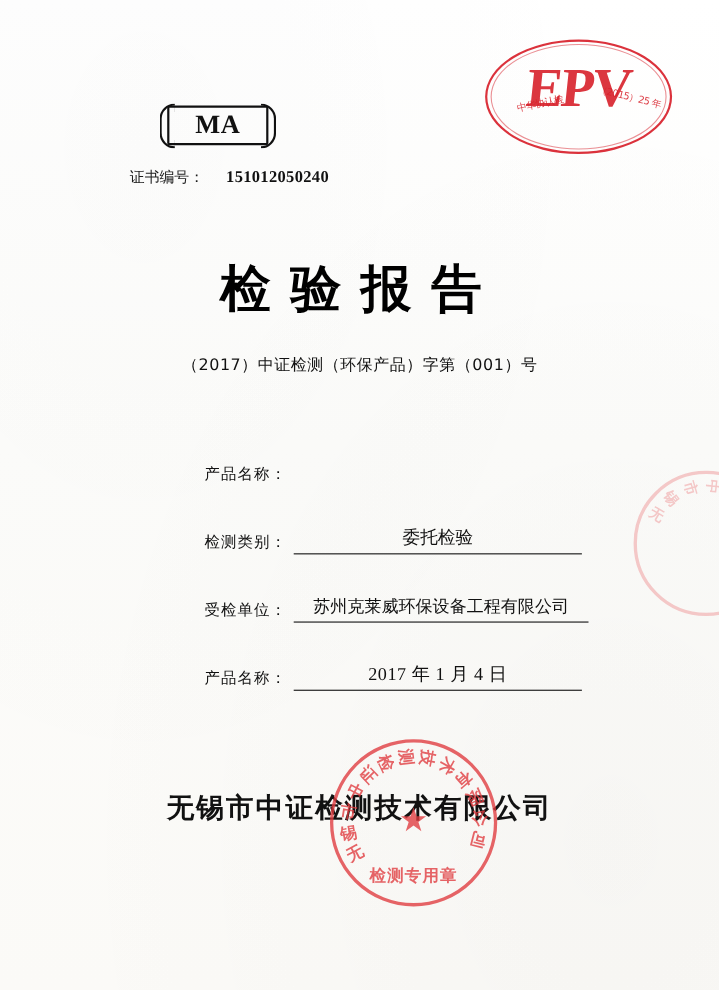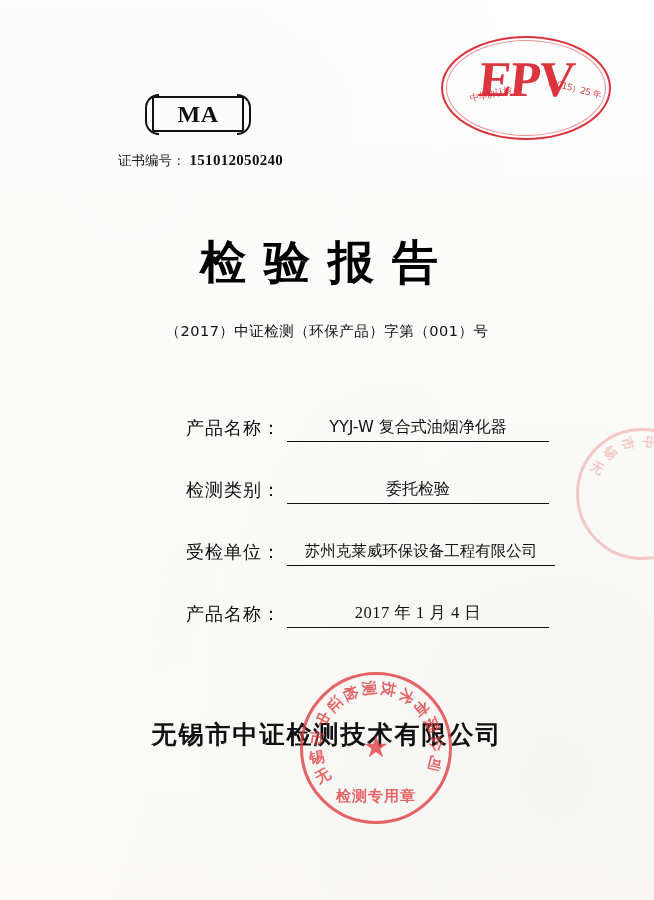--- a/index.html
+++ b/index.html
@@ -71,21 +71,21 @@
   .ma-mark .ma-arc-l { left: -7px; border-right: none; border-radius: 14px 0 0 14px; }
   .ma-mark .ma-arc-r { right: -7px; border-left: none; border-radius: 0 14px 14px 0; }
 
   
   .cert-line {
     position: absolute;
     left: 118px;
     top: 152px;
     display: flex;
     align-items: baseline;
-    gap: 4px;
+    gap: 20px;
     font-size: 14px;
   }
   .cert-line .cert-label {
     font-family: "DejaVu Sans", sans-serif;
     font-size: 13.5px;
     color: #1a1a1a;
   }
   .cert-line .cert-value {
     font-family: "Liberation Serif", serif;
     font-weight: bold;
@@ -130,21 +130,21 @@
   }
   .field-row {
     display: flex;
     align-items: flex-end;
     justify-content: flex-start;
     padding-left: 186px;
     height: 62px;
   }
   .field-label {
     font-family: "DejaVu Sans", sans-serif;
-    font-size: 18px;
+    font-size: 14px;
     letter-spacing: 1px;
     white-space: nowrap;
     color: #111;
     padding-bottom: 2px;
   }
   .field-value {
     flex: 0 0 auto;
     width: 262px;
     border-bottom: 1.2px solid #111;
     text-align: center;
@@ -336,21 +336,20 @@
     <span class="cert-label">证书编号：</span>
     <span class="cert-value">151012050240</span>
   </div>
 
   <div class="doc-title">检验报告</div>
   <div class="doc-subtitle">（2017）中证检测（环保产品）字第（001）号</div>
 
   <div class="fields">
     <div class="field-row">
       <span class="field-label">产品名称：</span>
-      <span class="field-value">YYJ-W 复合式油烟净化器</span>
     </div>
     <div class="field-row">
       <span class="field-label">检测类别：</span>
       <span class="field-value">委托检验</span>
     </div>
     <div class="field-row">
       <span class="field-label">受检单位：</span>
       <span class="field-value wide">苏州克莱威环保设备工程有限公司</span>
     </div>
     <div class="field-row">

